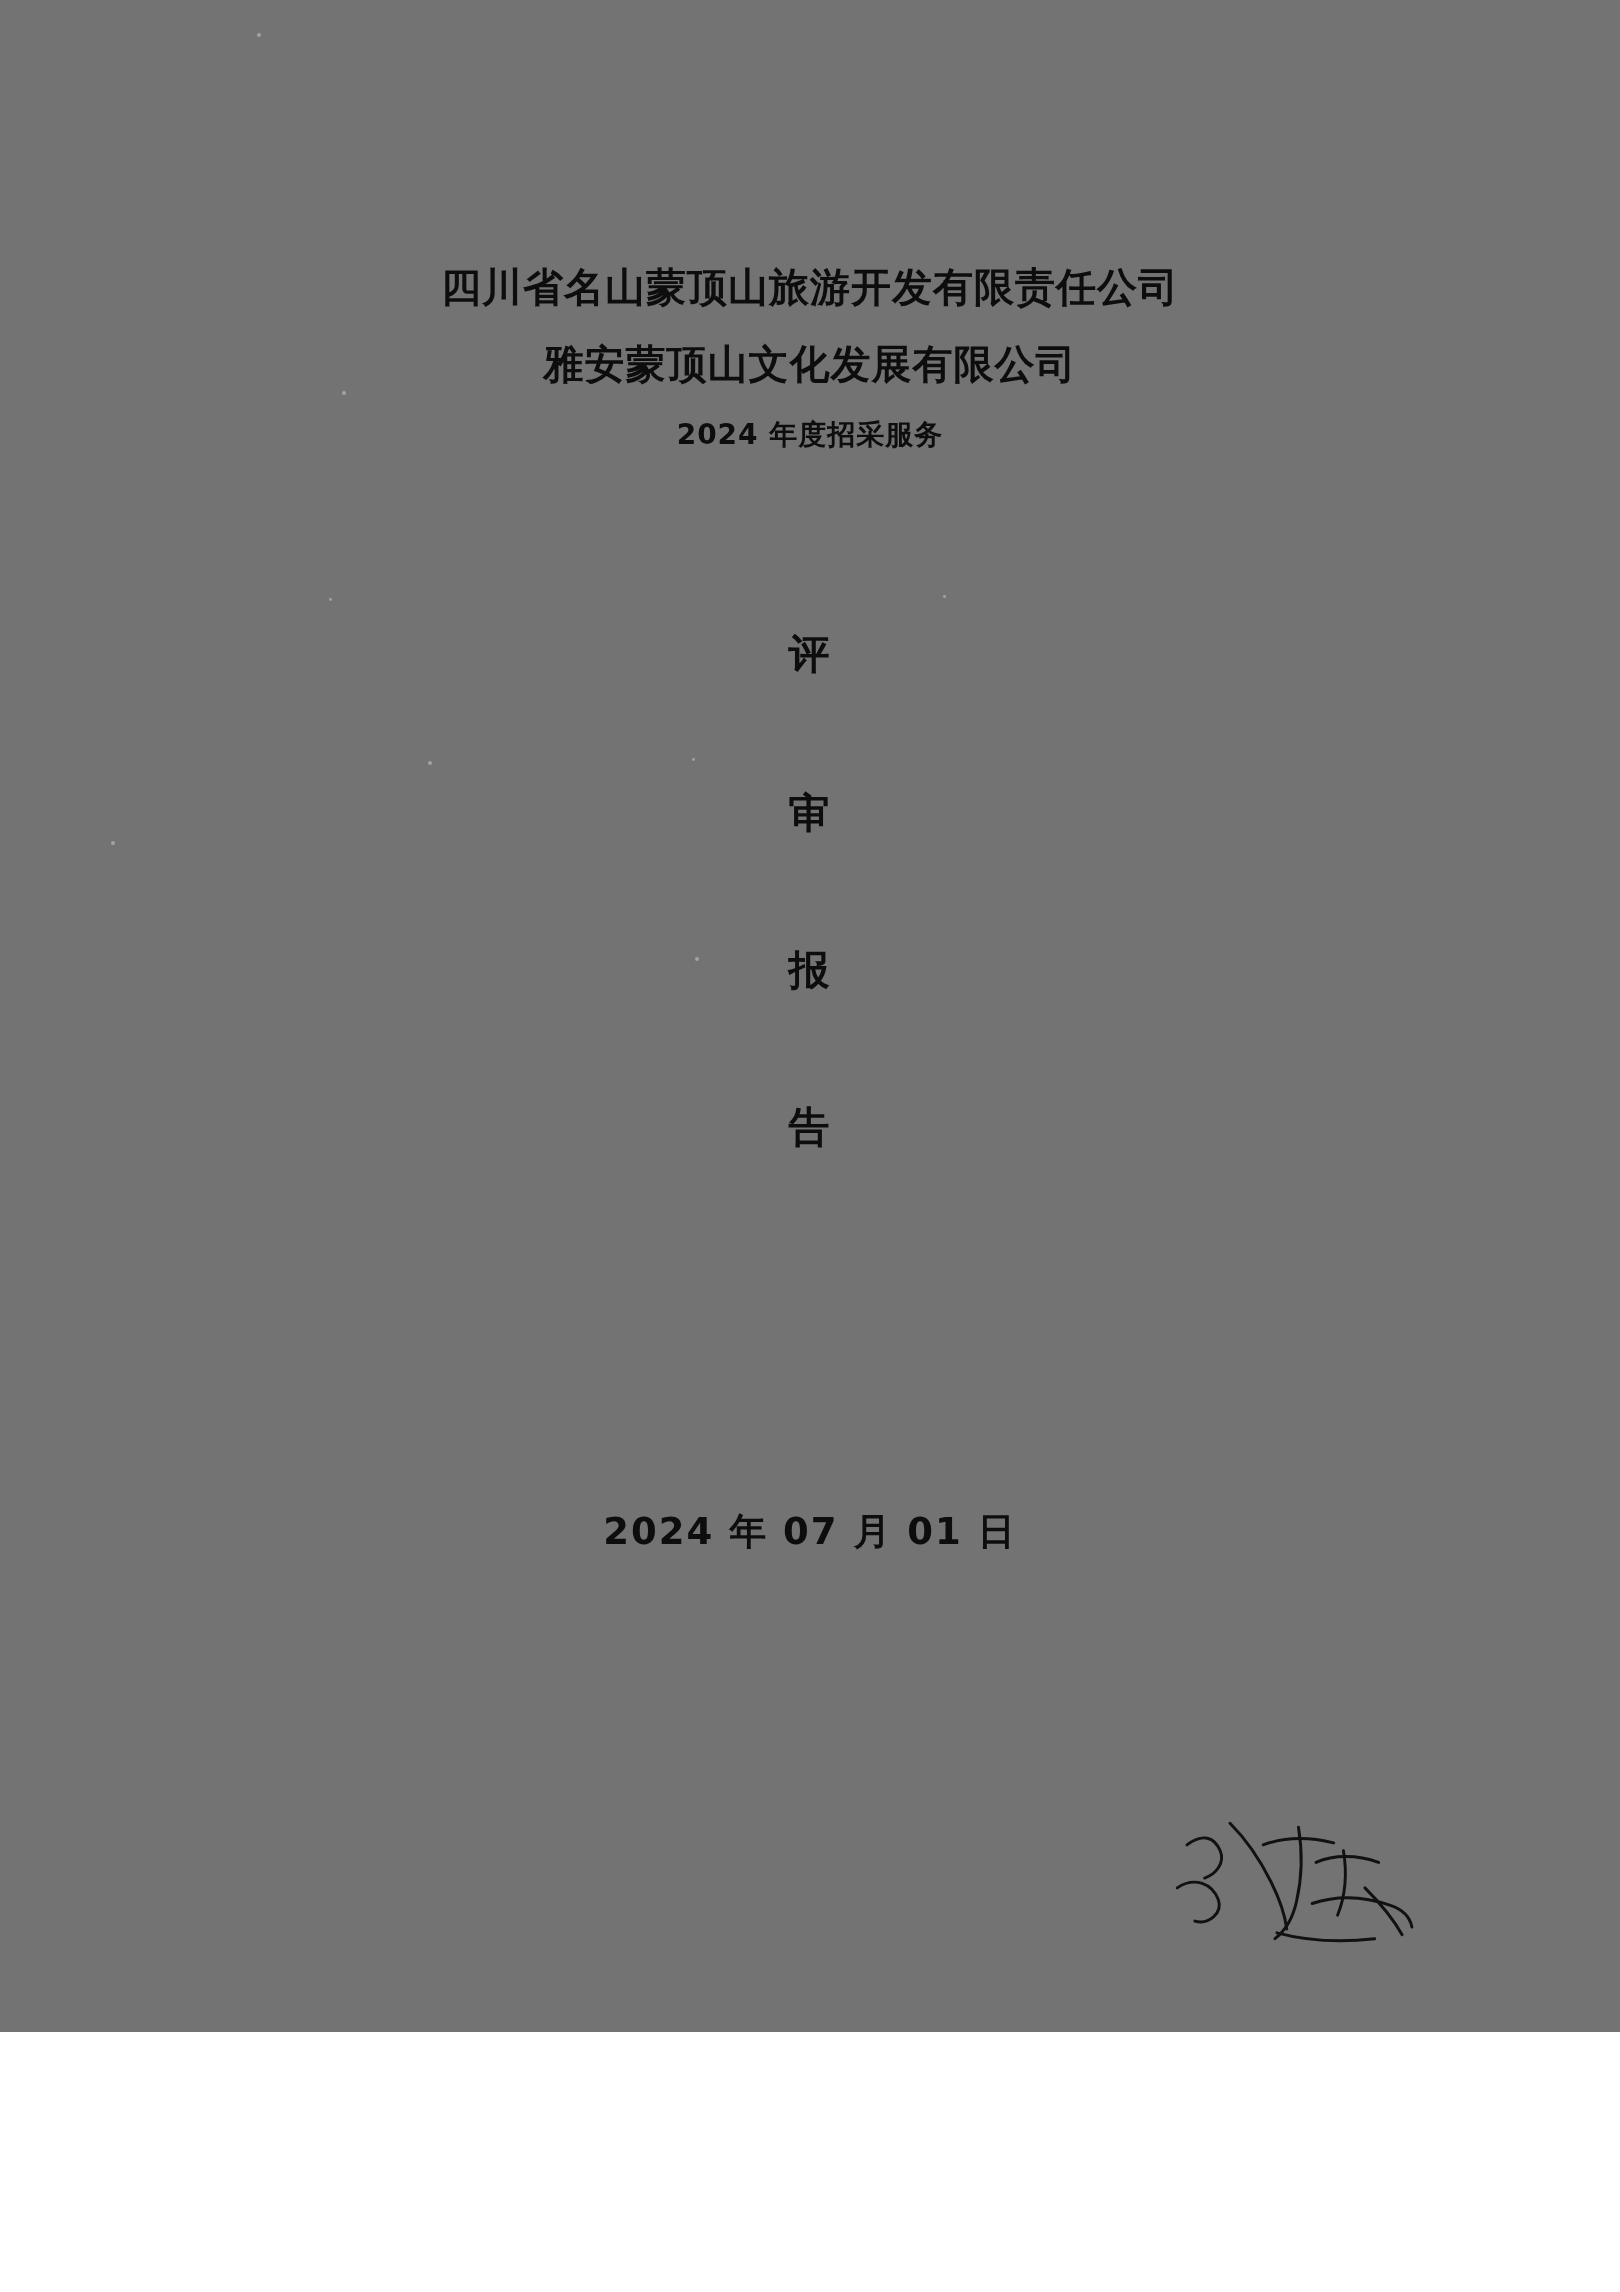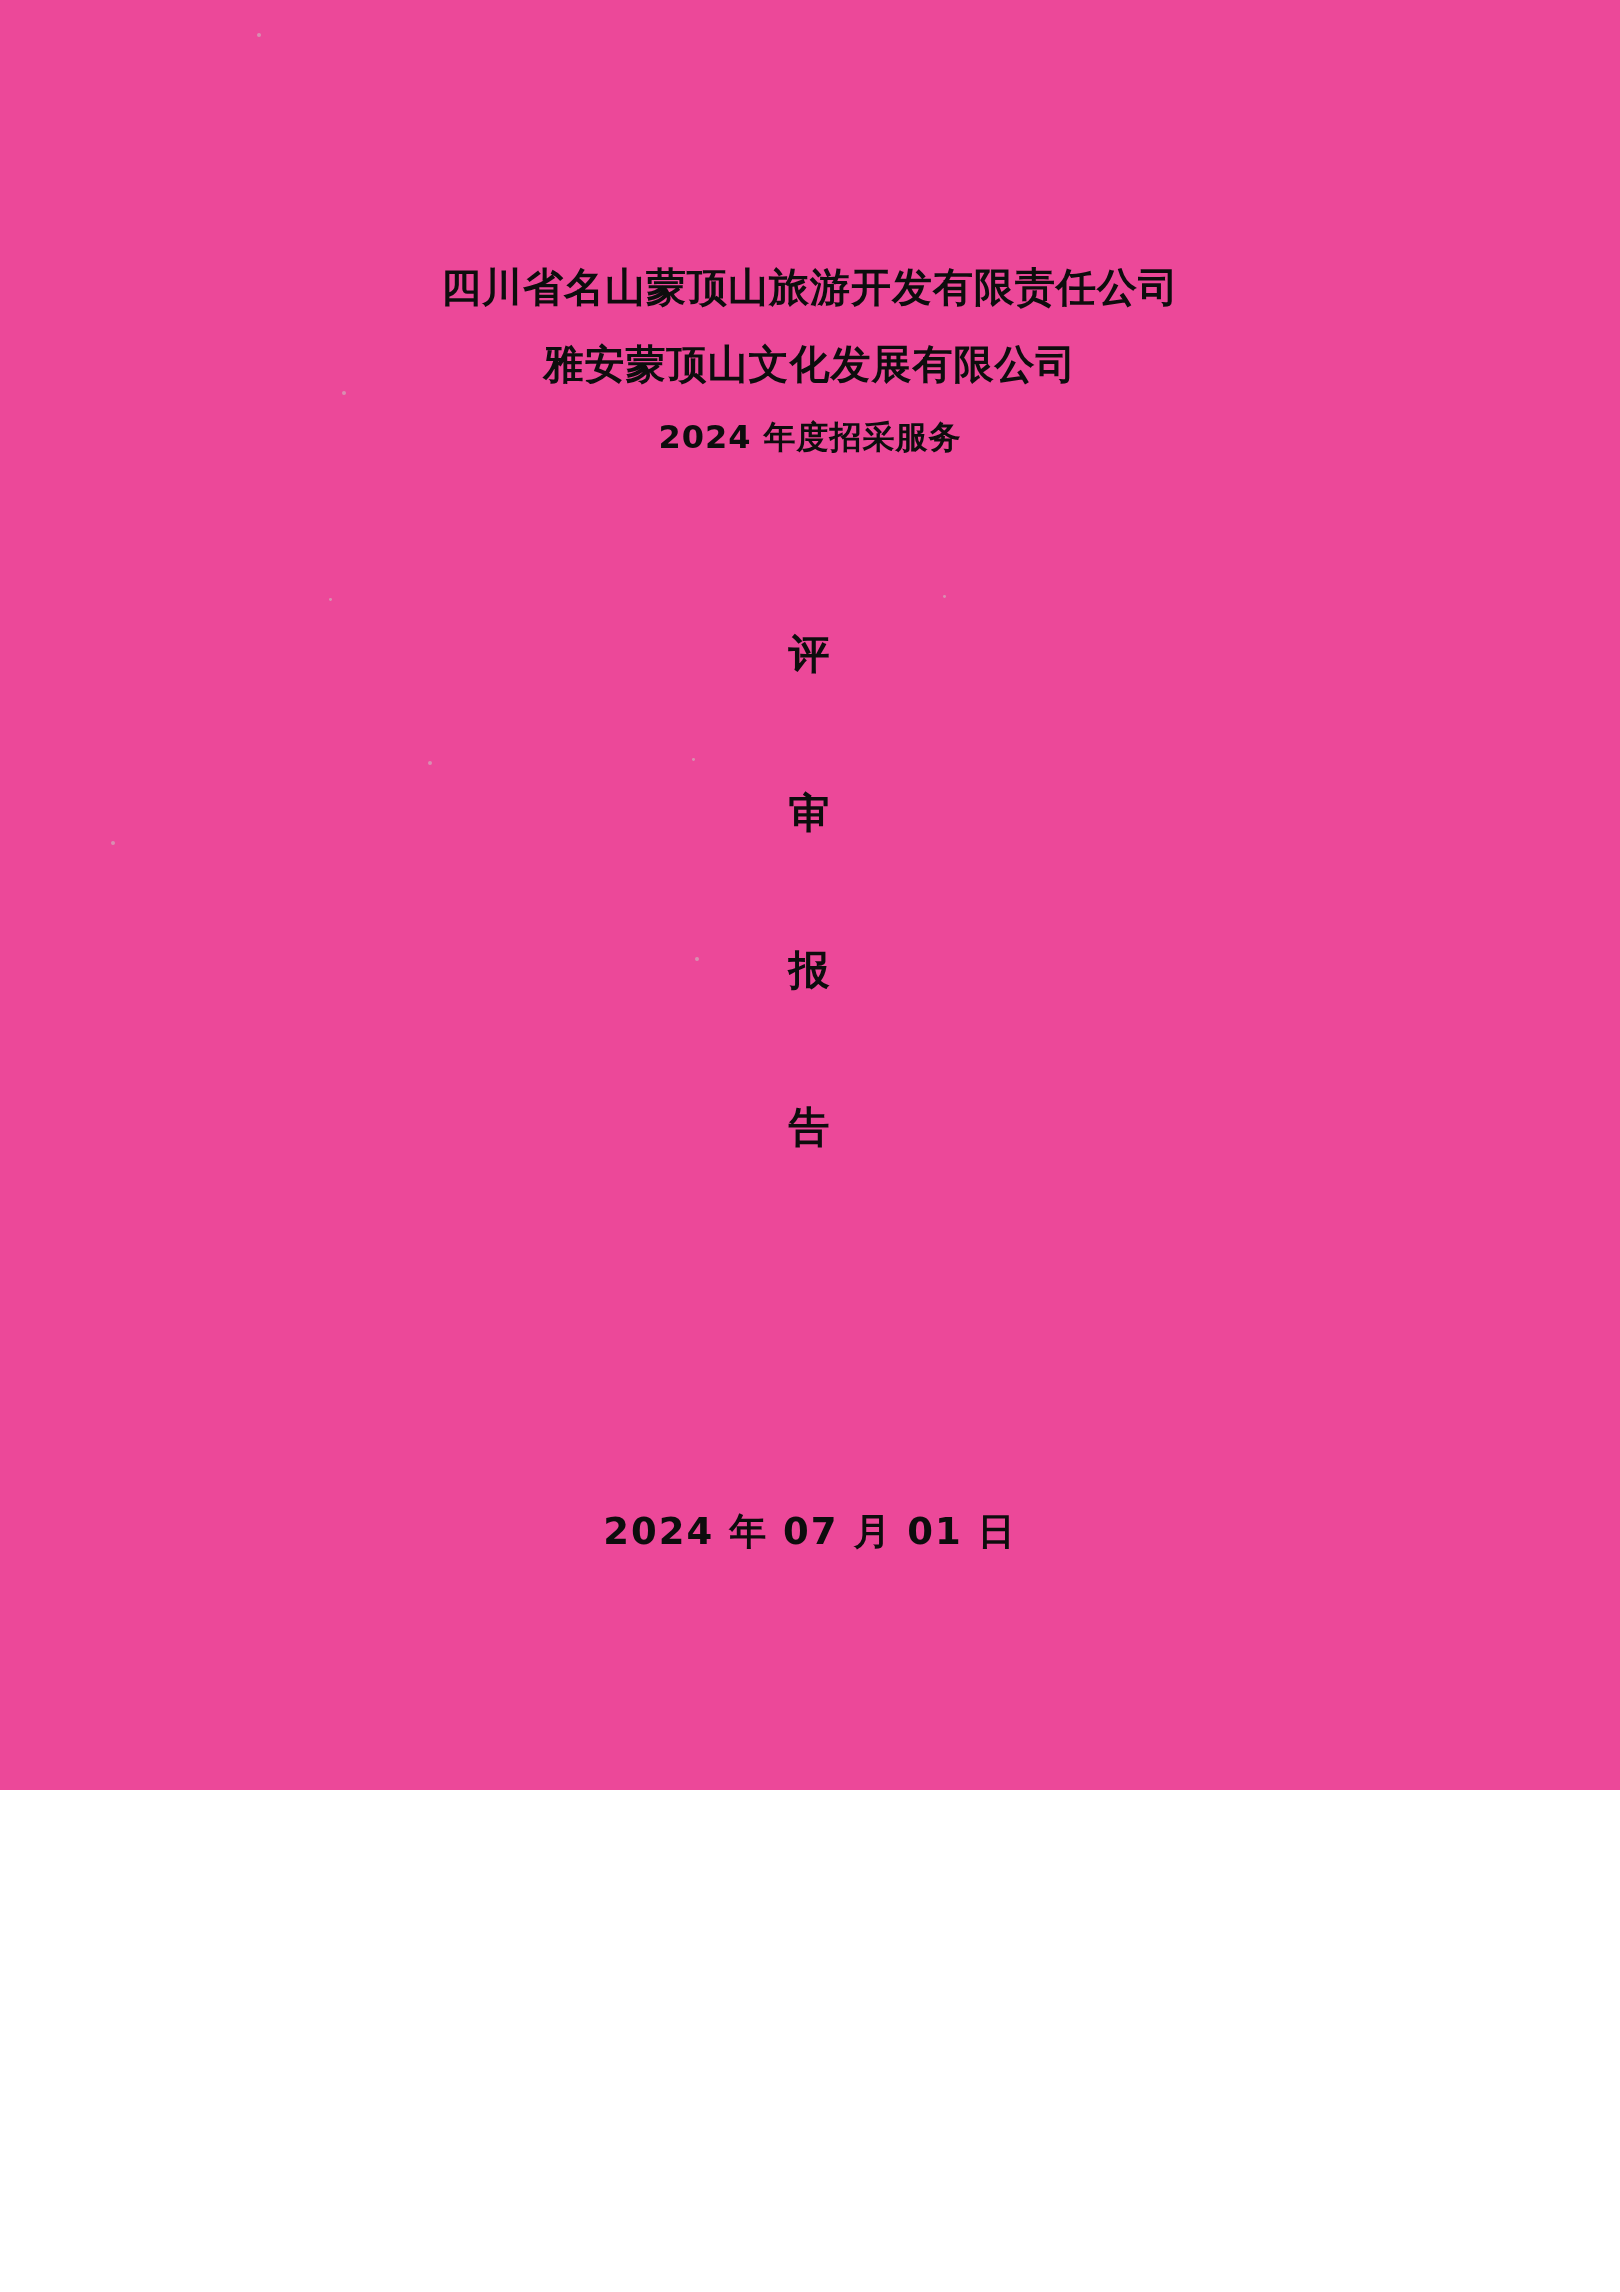--- a/index.html
+++ b/index.html
@@ -6,23 +6,23 @@
     margin: 0;
     padding: 0;
     background: #ffffff;
   }
   body {
     font-family: "DejaVu Sans", sans-serif;
   }
   .page {
     position: relative;
     width: 1620px;
-    height: 1790px;
+    height: 2032px;
     margin: 0 auto;
-    background: #ec4899;
+    background: #737373;
     overflow: hidden;
   }
   
   .speck {
     position: absolute;
     background: #c9c9c4;
     border-radius: 50%;
     opacity: .55;
   }
   .doc-body {
@@ -48,21 +48,21 @@
   }
   .title-line.l1 {
     font-size: 40px;
     margin-bottom: 37px;
   }
   .title-line.l2 {
     font-size: 40px;
     margin-bottom: 37px;
   }
   .title-line.l3 {
-    font-size: 32px;
+    font-size: 28px;
     margin-bottom: 4px;
   }
   .report-word {
     position: absolute;
     width: 100%;
     text-align: center;
     font-family: "DejaVu Sans", sans-serif;
     font-weight: bold;
     font-size: 41px;
     color: #0d0d0d;

